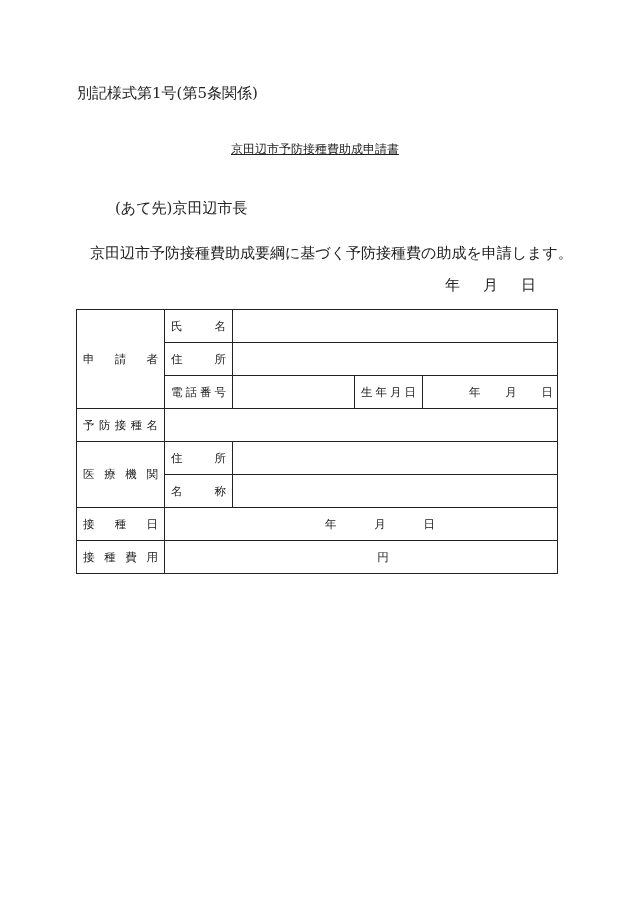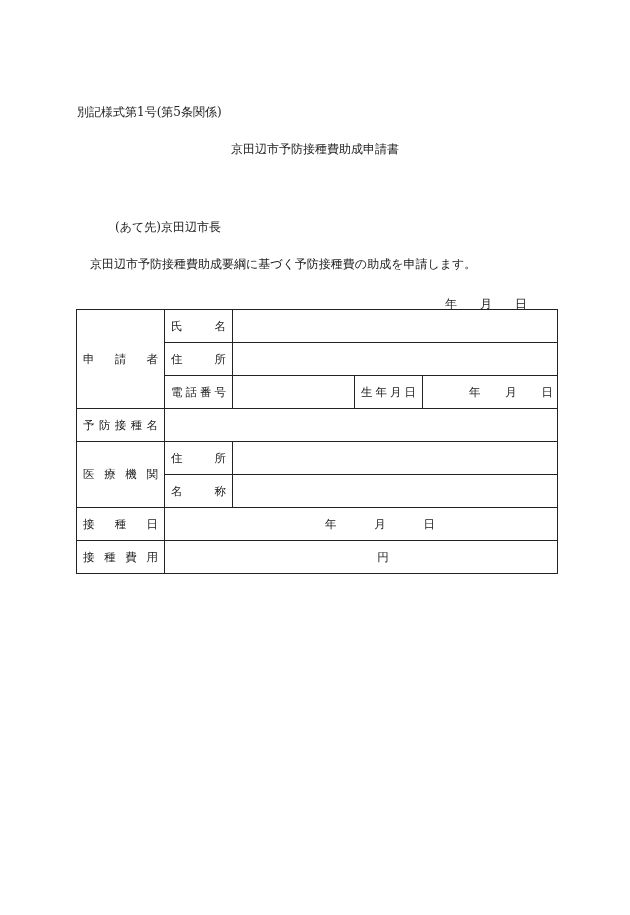--- a/index.html
+++ b/index.html
@@ -2,25 +2,25 @@
 <html><head>
 <meta charset="utf-8">
 <style>
   html, body { margin: 0; padding: 0; background: #ffffff; }
   body {
     width: 630px; height: 915px; position: relative; overflow: hidden;
     font-family: "DejaVu Serif", "Liberation Serif", serif;
     color: #222222;
   }
   .abs { position: absolute; white-space: nowrap; }
-  .t11 { font-size: 12px; margin-top: 20px; }
+  .t11 { font-size: 15px; }
   #form-number { left: 77px; top: 84px; }
-  #doc-title { left: 0; width: 630px; top: 141px; text-align: center; font-size: 12px; }
+  #doc-title { left: 0; width: 630px; top: 141px; text-align: center; font-size: 12px; text-decoration: underline; }
   #addressee { left: 115px; top: 199px; }
-  #request-text { left: 90px; top: 236px; }
+  #request-text { left: 90px; top: 244px; }
   #date-line { left: 445px; top: 276px; }
   #date-line span { display: inline-block; }
   .gap { width: 23px; }
 
   table#form-table {
     position: absolute; left: 76px; top: 309px;
     width: 481px; border-collapse: collapse;
     font-size: 11.5px; table-layout: fixed;
   }
   #form-table td {

